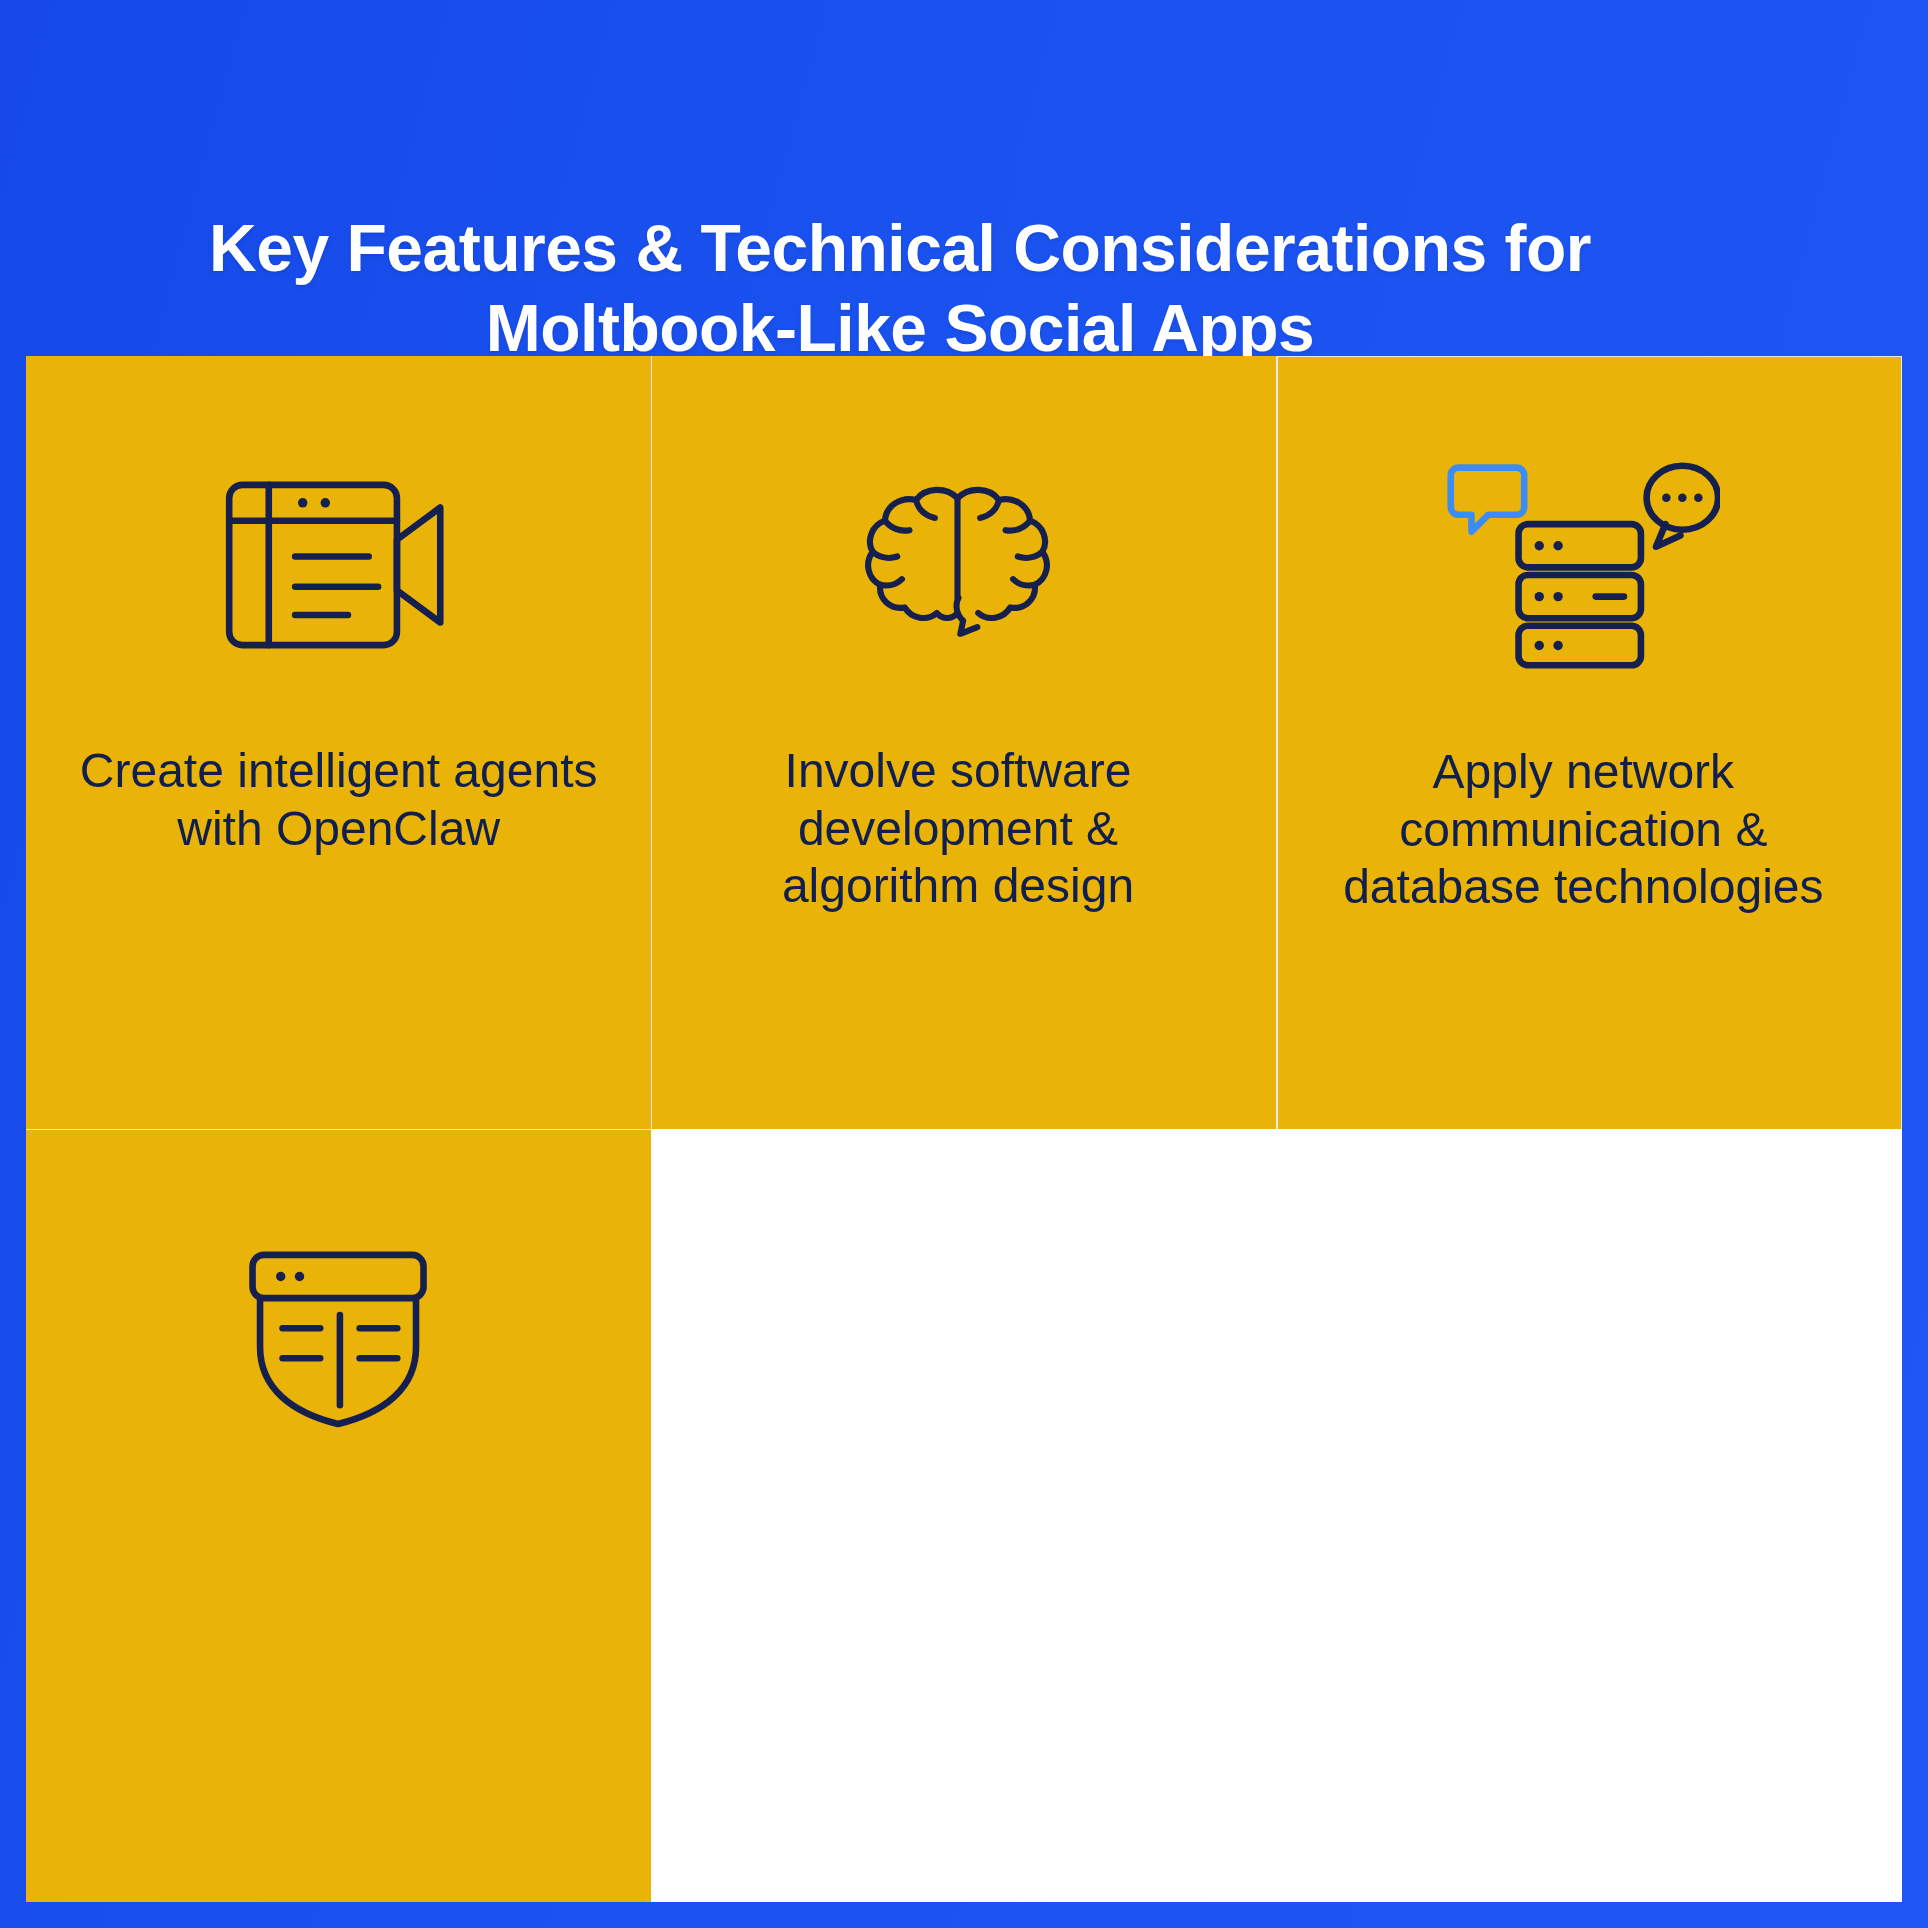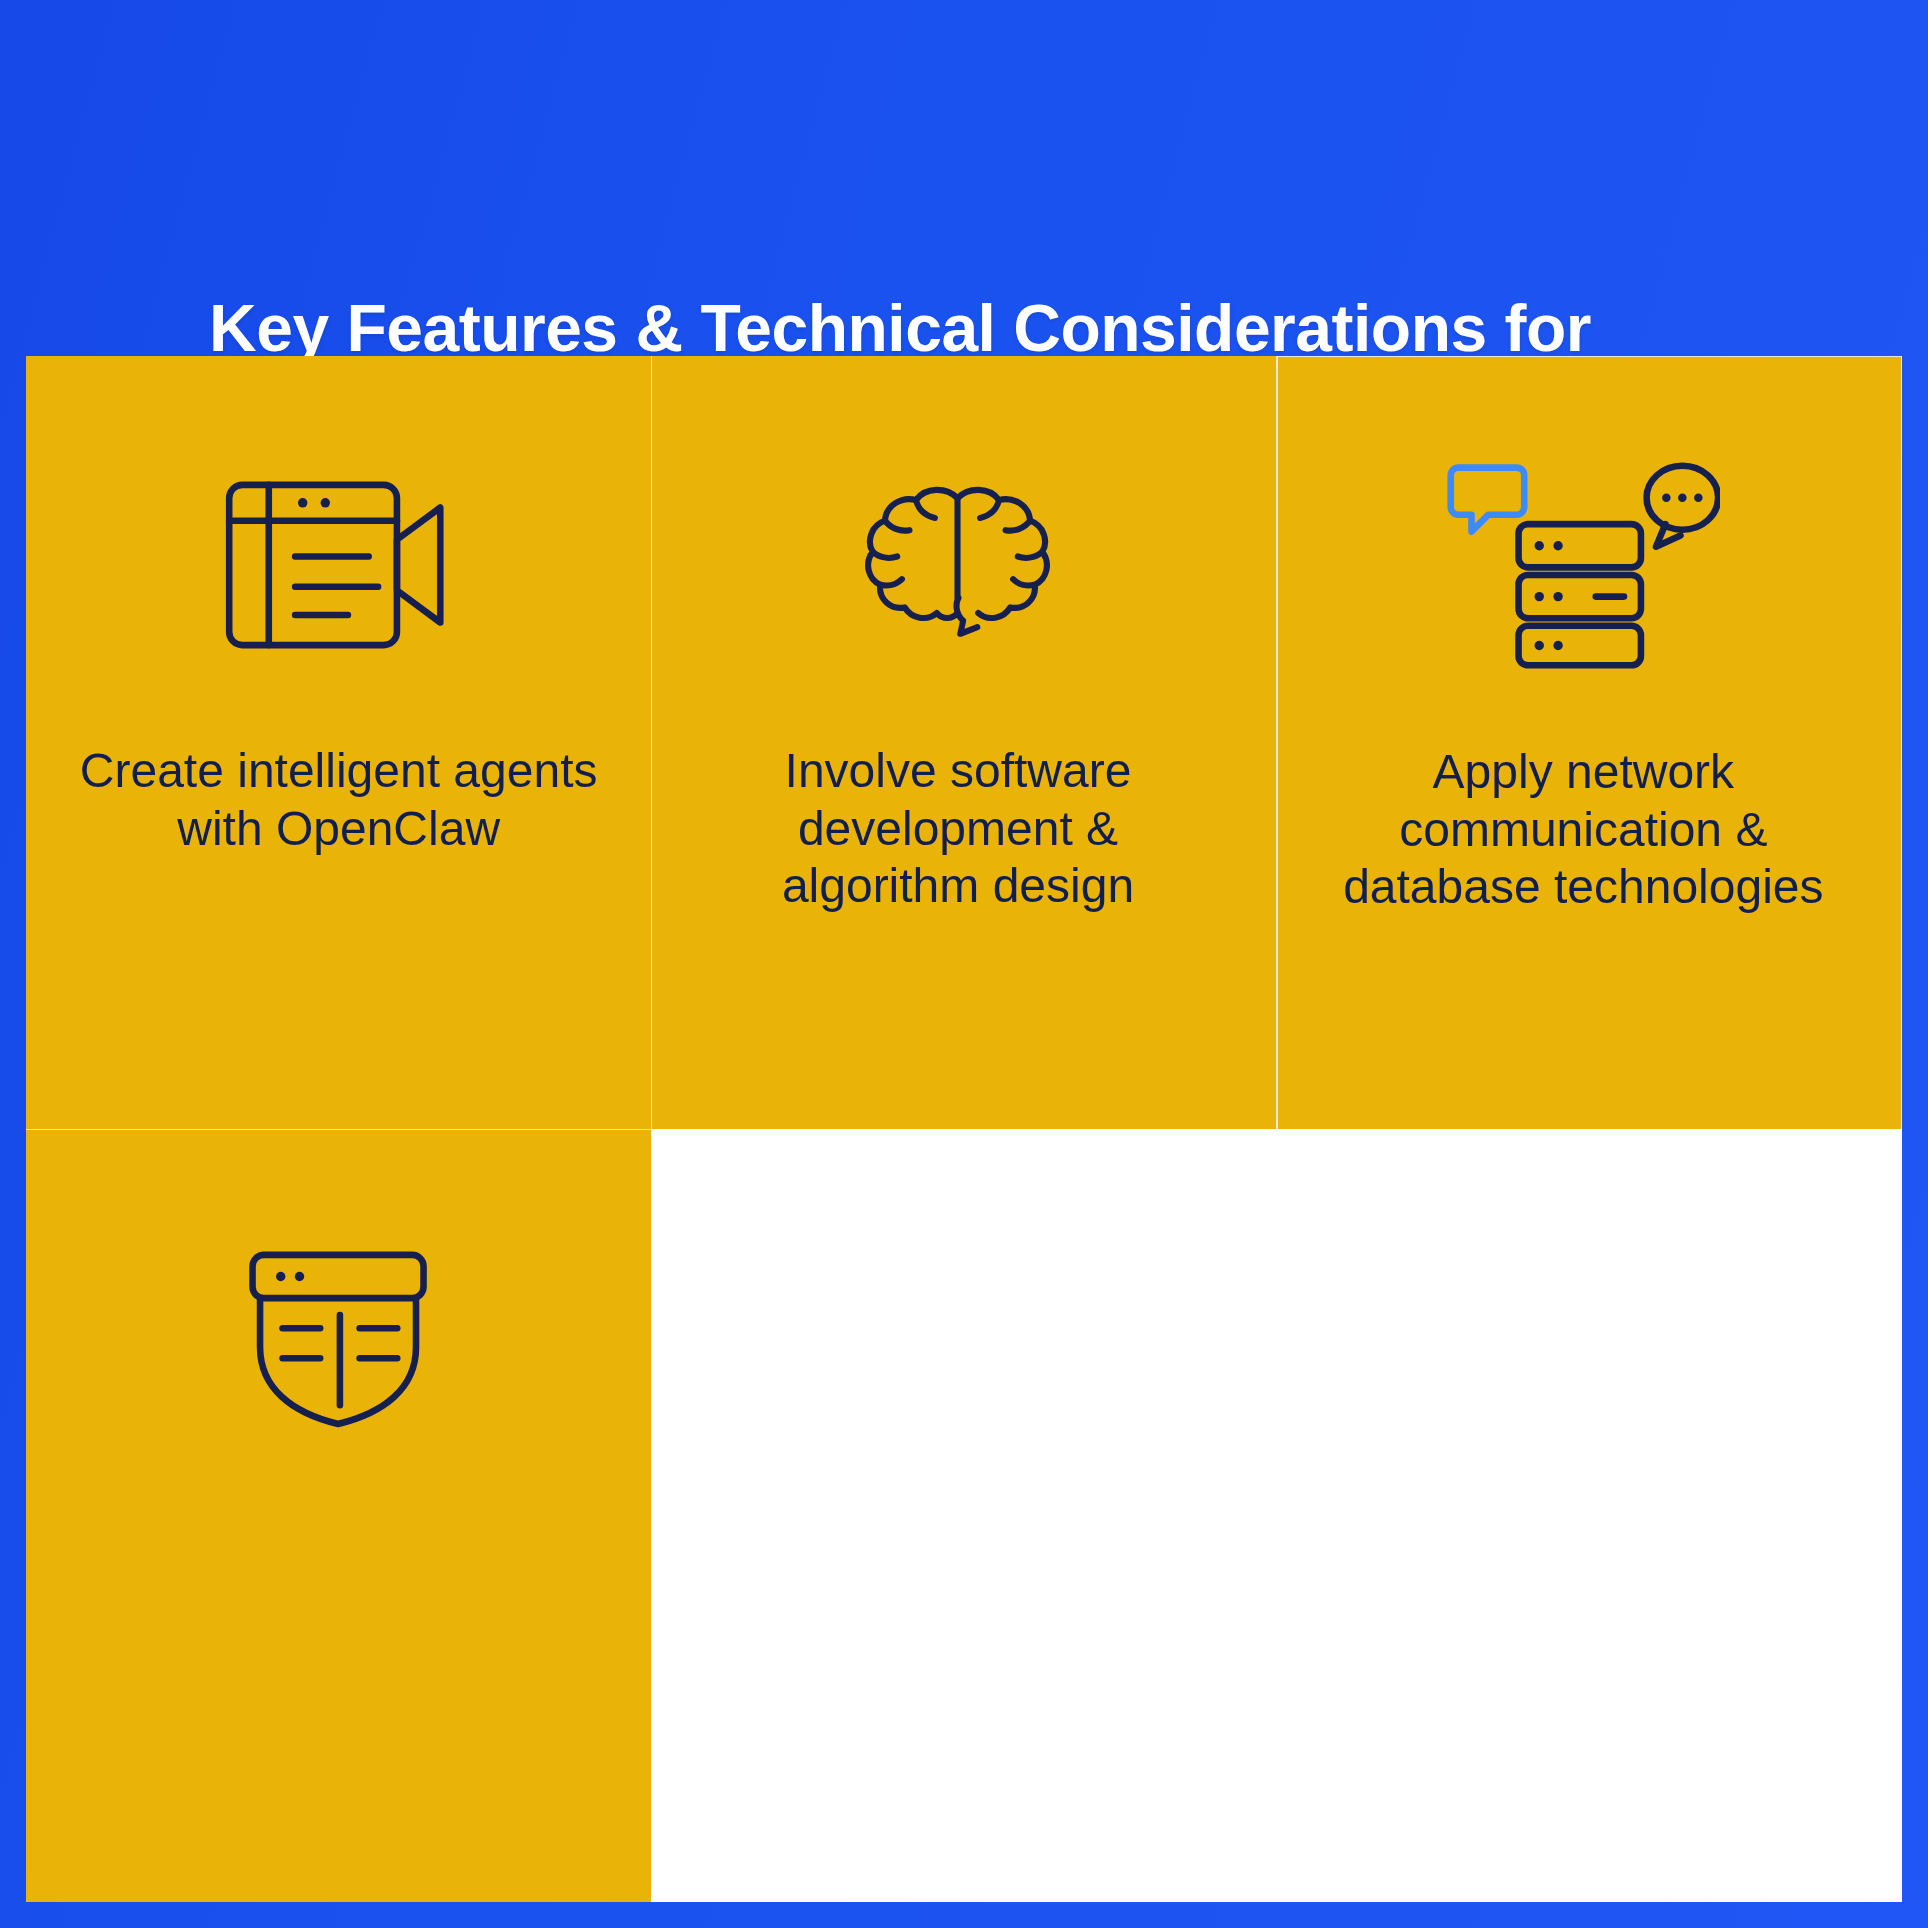--- a/index.html
+++ b/index.html
@@ -86,20 +86,21 @@
   .cell-label.wide { max-width: 574px; }
 </style>
 </head>
 <body>
 
 <div class="poster">
 
   <div class="header">
     <h1 class="title">
       <span>Key Features &amp; Technical Considerations for</span><br>
+      <span>Moltbook-Like Social Apps</span>
     </h1>
   </div>
 
   <div class="grid">
 
     <div class="cell">
       <div class="icon-wrap">
         <svg width="245" height="198" viewBox="0 0 260 210" fill="none" stroke="#15204e" stroke-width="7" stroke-linecap="round" stroke-linejoin="round">
           <rect x="14" y="20" width="178" height="170" rx="14"></rect>
           <line x1="14" y1="58" x2="192" y2="58"></line>

